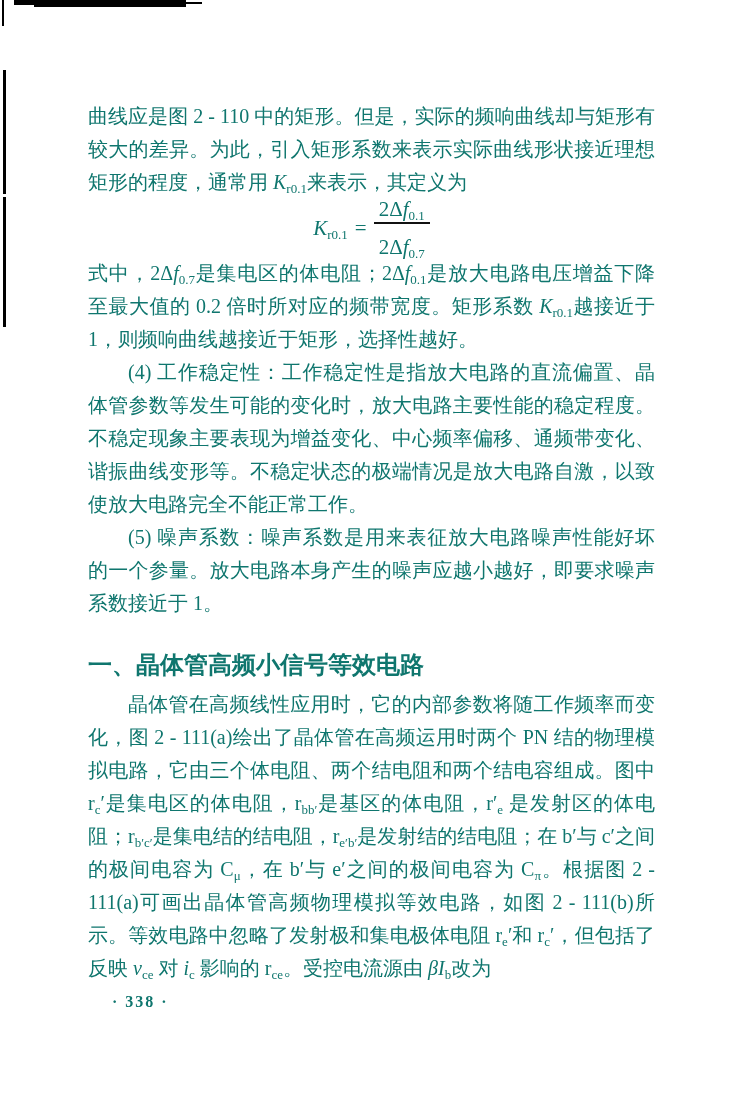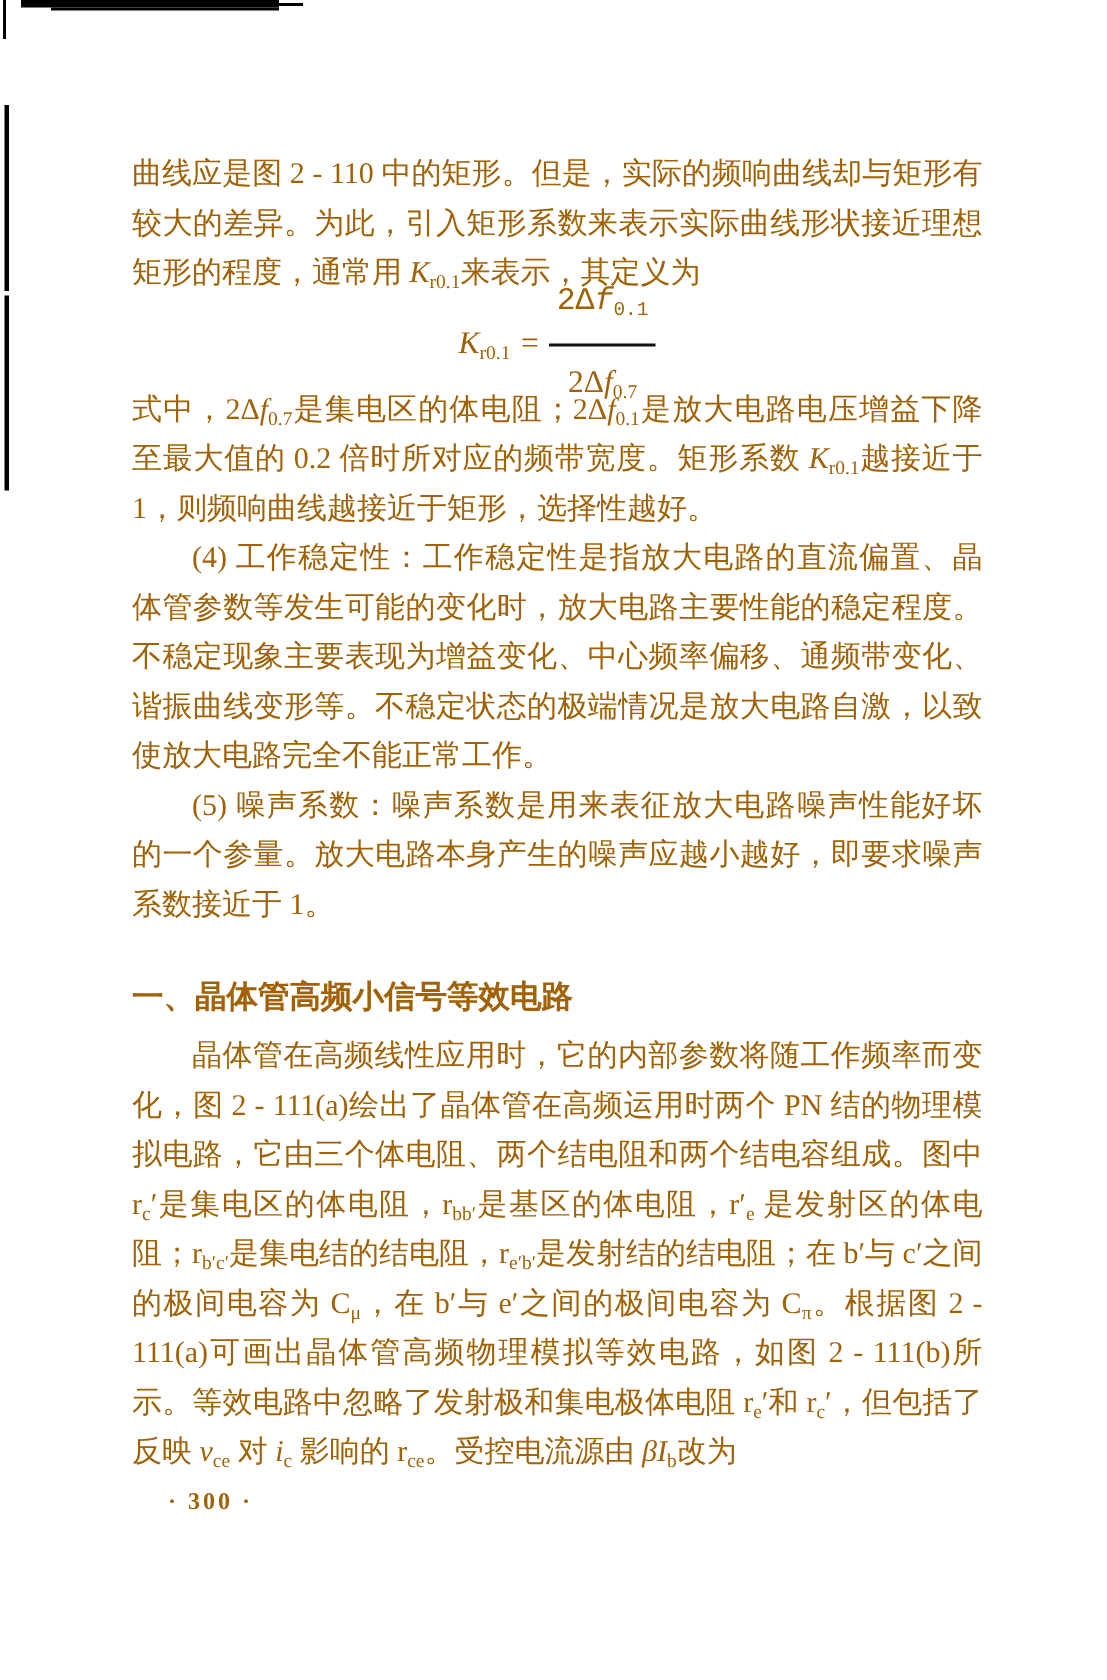--- a/index.html
+++ b/index.html
@@ -3,21 +3,21 @@
 <meta charset="utf-8">
 <style>
   html, body { margin: 0; padding: 0; background: #ffffff; }
   .sheet {
     position: relative;
     width: 738px;
     height: 1120px;
     background: #ffffff;
     overflow: hidden;
     font-family: "Liberation Serif", "DejaVu Serif", serif;
-    color: #a16207;
+    color: #0f766e;
   }
   
   .artifact { position: absolute; background: #000; }
   .top-bar      { left: 14px;  top: 0;    width: 172px; height: 5px; }
   .top-bar-thin { left: 34px;  top: 5px;  width: 152px; height: 2px; }
   .top-bar-tick { left: 186px; top: 2px;  width: 16px;  height: 2px; }
   .left-line-a  { left: 2px;   top: 0;    width: 2px;   height: 26px; }
   .left-line-b  { left: 3px;   top: 70px; width: 3px;   height: 124px; }
   .left-line-c  { left: 3px;   top: 197px;width: 3px;   height: 130px; }
 
@@ -40,26 +40,26 @@
 
   .formula {
     height: 58px;
     display: flex;
     align-items: center;
     justify-content: center;
     font-size: 21px;
     gap: 7px;
   }
   .frac { display: inline-flex; flex-direction: column; text-align: center; line-height: 24px; }
-  .frac .num { padding: 0 5px 15px; border-bottom: 2px solid #111; font-family: Liberation Mono, monospace; }
+  .frac .num { padding: 0 5px 1px; border-bottom: 2px solid #111; }
   .frac .den { padding-top: 11px; }
 
   .section-heading {
     margin: 28px 0 7px 0;
-    font-size: 21px;
+    font-size: 24px;
     line-height: 33px;
     font-weight: bold;
     font-family: "Liberation Sans", "DejaVu Sans", sans-serif;
   }
   .page-number {
     margin-top: 0;
     padding-left: 24px;
     font-size: 16px;
     line-height: 33px;
     font-weight: bold;
@@ -94,16 +94,16 @@
     <p class="body-p"><span>式中，2Δ</span><span class="it">f</span><sub>0.7</sub><span>是集电区的体电阻；2Δ</span><span class="it">f</span><sub>0.1</sub><span>是放大电路电压增益下降至最大值的 0.2 倍时所对应的频带宽度。矩形系数 </span><span class="it">K</span><sub>r0.1</sub><span>越接近于 1，则频响曲线越接近于矩形，选择性越好。</span></p>
 
     <p class="body-p indent">(4) 工作稳定性：工作稳定性是指放大电路的直流偏置、晶体管参数等发生可能的变化时，放大电路主要性能的稳定程度。不稳定现象主要表现为增益变化、中心频率偏移、通频带变化、谐振曲线变形等。不稳定状态的极端情况是放大电路自激，以致使放大电路完全不能正常工作。</p>
 
     <p class="body-p indent">(5) 噪声系数：噪声系数是用来表征放大电路噪声性能好坏的一个参量。放大电路本身产生的噪声应越小越好，即要求噪声系数接近于 1。</p>
 
     <h2 class="section-heading">一、晶体管高频小信号等效电路</h2>
 
     <p class="body-p indent"><span>晶体管在高频线性应用时，它的内部参数将随工作频率而变化，图 2 - 111(a)绘出了晶体管在高频运用时两个 PN 结的物理模拟电路，它由三个体电阻、两个结电阻和两个结电容组成。图中 r</span><sub>c</sub><span>′是集电区的体电阻，r</span><sub>bb′</sub><span>是基区的体电阻，r′</span><sub>e</sub><span> 是发射区的体电阻；r</span><sub>b′c′</sub><span>是集电结的结电阻，r</span><sub>e′b′</sub><span>是发射结的结电阻；在 b′与 c′之间的极间电容为 C</span><sub>μ</sub><span>，在 b′与 e′之间的极间电容为 C</span><sub>π</sub><span>。根据图 2 - 111(a)可画出晶体管高频物理模拟等效电路，如图 2 - 111(b)所示。等效电路中忽略了发射极和集电极体电阻 r</span><sub>e</sub><span>′和 r</span><sub>c</sub><span>′，但包括了反映 </span><span class="it">v</span><sub>ce</sub><span> 对 </span><span class="it">i</span><sub>c</sub><span> 影响的 r</span><sub>ce</sub><span>。受控电流源由 </span><span class="it">βI</span><sub>b</sub><span>改为</span></p>
 
-    <div class="page-number">· 300 ·</div>
+    <div class="page-number">· 338 ·</div>
 
   </div>
 </div>
 
 </body></html>

